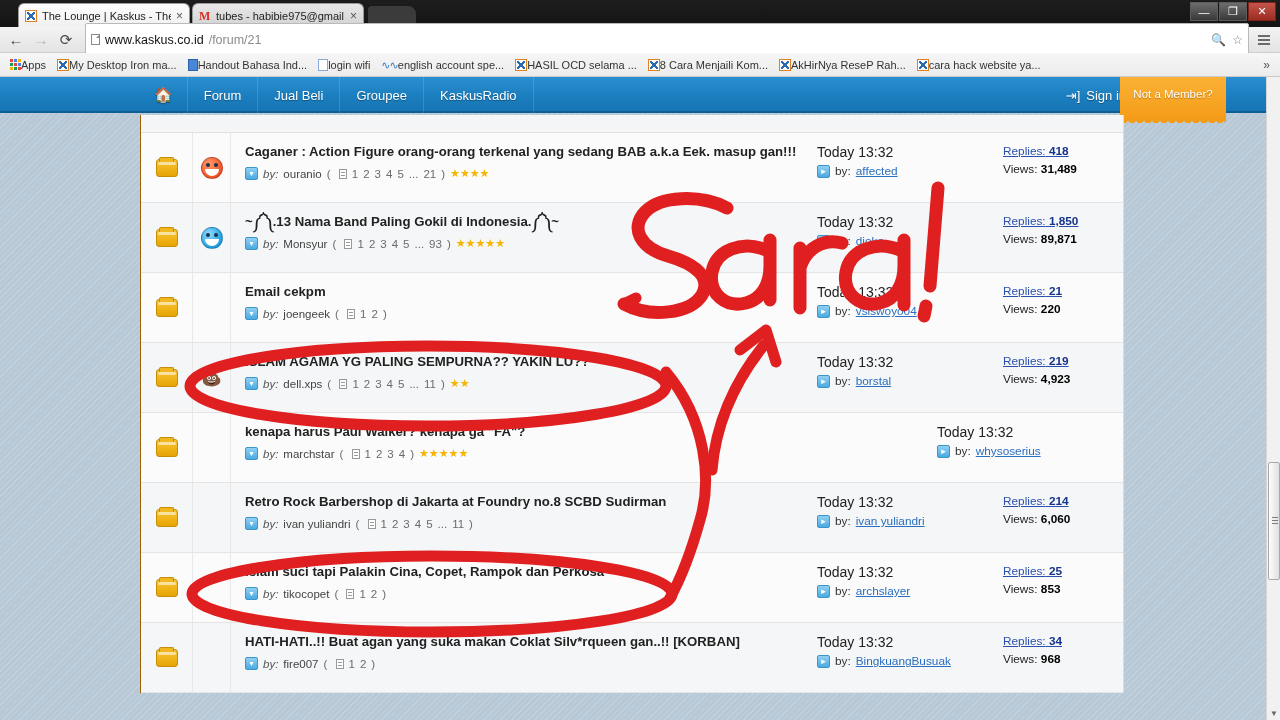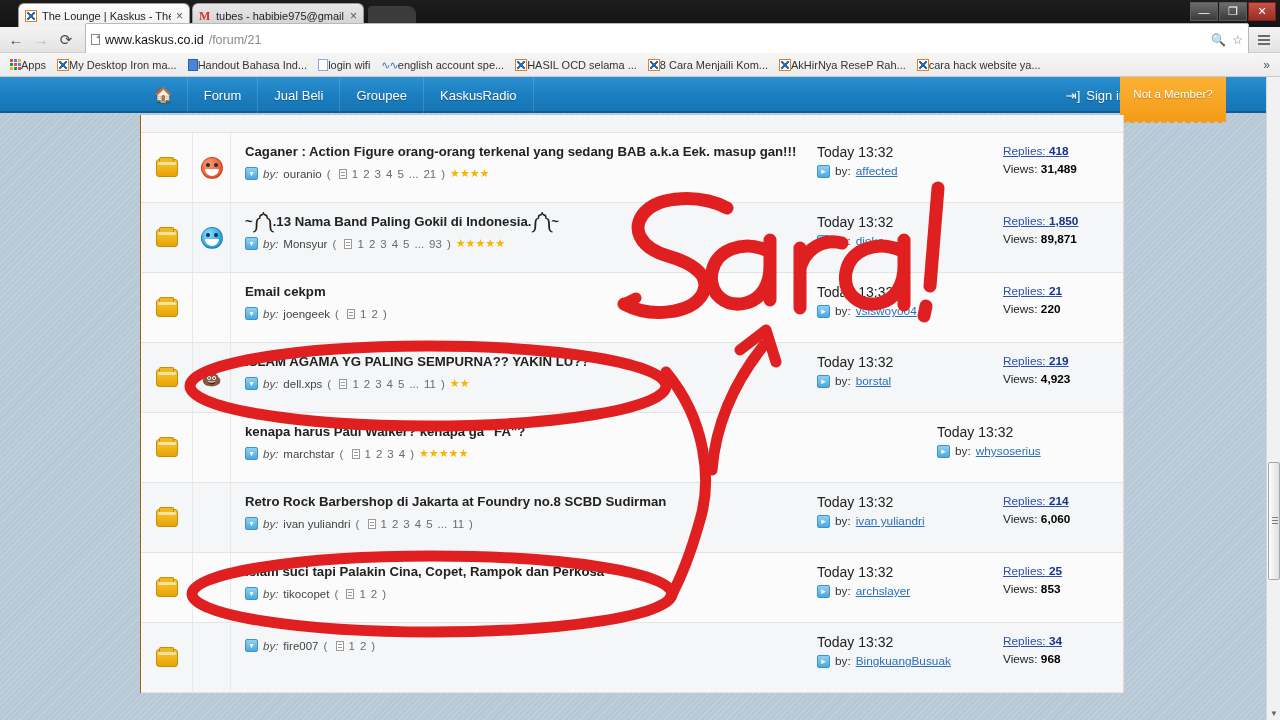--- a/index.html
+++ b/index.html
@@ -596,20 +596,21 @@
           <div class="views"><span>Views:</span> <b>853</b></div>
         </div>
       </div>
 
       <div class="trow alt">
         <div class="c-folder">
             <span class="folder"></span>
           </div>
         <div class="c-emo"></div>
         <div class="c-title">
+          <div class="ttitle">HATI-HATI..!! Buat agan yang suka makan Coklat Silv*rqueen gan..!! [KORBAN]</div>
           <div class="tmeta">
             <span class="arrowbtn">▾</span>
             <span class="byi">by:</span>
             <span class="byname">fire007</span>
             <span class="pages">(&nbsp;<span class="pgicon"></span>
               <span>1</span>
               <span>2</span>)</span>
           </div>
         </div>
         <div class="c-last">

